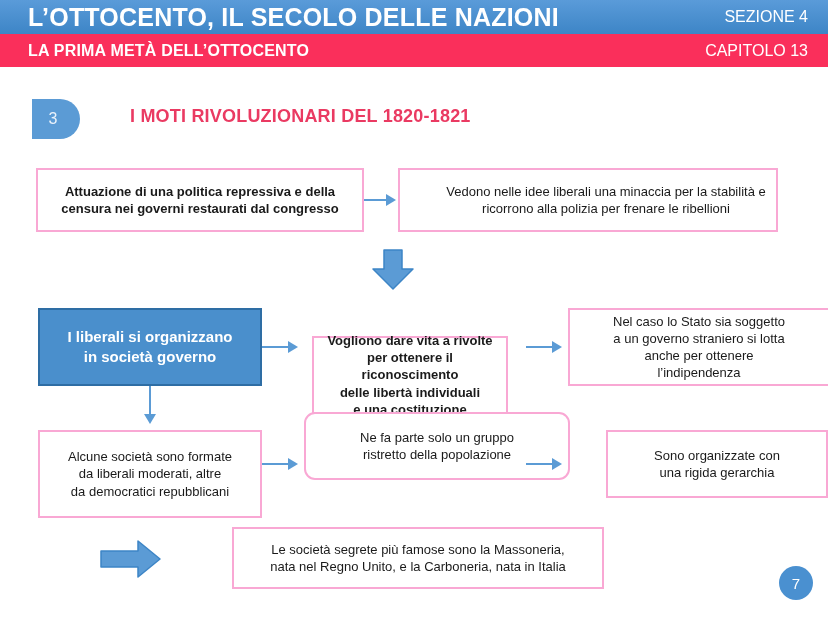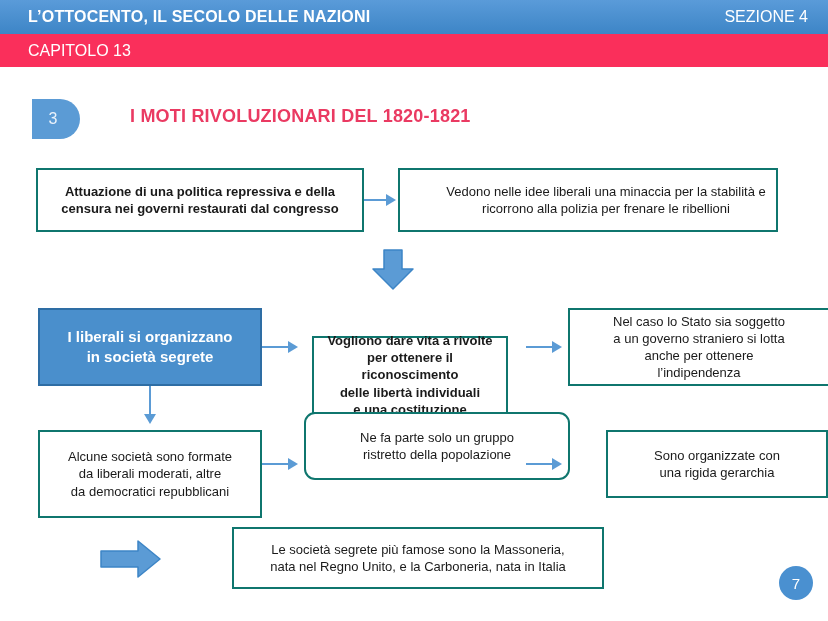--- a/index.html
+++ b/index.html
@@ -35,21 +35,21 @@
     background: #fa2f5b;
     display: flex;
     align-items: center;
     justify-content: space-between;
     box-sizing: border-box;
     padding: 0 20px 0 28px;
   }
   .bar-title-left {
     color: #ffffff;
     font-weight: bold;
-    font-size: 16px;
+    font-size: 25px;
     letter-spacing: 0.2px;
     white-space: nowrap;
   }
   .bar-title-right {
     color: #ffffff;
     font-weight: normal;
     font-size: 16px;
     white-space: nowrap;
   }
   .bar-chapter .bar-title-left { font-size: 16px; }
@@ -78,21 +78,21 @@
     color: #ea3a62;
     letter-spacing: 0.2px;
     white-space: nowrap;
     margin-left: 20px;
   }
 
   
   .fbox {
     position: absolute;
     box-sizing: border-box;
-    border: 2px solid #0f766e;
+    border: 2px solid #f9a8d4;
     background: #ffffff;
     display: flex;
     align-items: center;
     justify-content: center;
     text-align: center;
     line-height: 1.32;
     font-size: 13px;
     color: #1a1a1a;
     padding: 4px 8px;
     white-space: pre-line;
@@ -152,20 +152,21 @@
 </style>
 </head>
 <body>
 
 <div class="bar-section">
   <span class="bar-title-left">L’OTTOCENTO, IL SECOLO DELLE NAZIONI</span>
   <span class="bar-title-right">SEZIONE 4</span>
 </div>
 
 <div class="bar-chapter">
+  <span class="bar-title-left">LA PRIMA METÀ DELL’OTTOCENTO</span>
   <span class="bar-title-right">CAPITOLO 13</span>
 </div>
 
 <div class="badge-number">3</div>
 <div class="slide-heading">I MOTI RIVOLUZIONARI DEL 1820-1821</div>
 
 <div class="fbox bold" style="left:36px; top:168px; width:328px; height:64px;">Attuazione di una politica repressiva e della
 censura nei governi restaurati dal congresso</div>
 
 <div class="conn">
@@ -174,21 +175,21 @@
 </div>
 
 <div class="fbox" style="left:398px; top:168px; width:380px; height:64px;padding-left:44px;">Vedono nelle idee liberali una minaccia per la stabilità e
 ricorrono alla polizia per frenare le ribellioni</div>
 
 <svg class="block-arrow" style="left:371px; top:249px;" width="44" height="42" viewBox="0 0 44 42">
   <polygon points="13,1 31,1 31,20 42,20 22,40 2,20 13,20" fill="#5b9bd5" stroke="#3d85c6" stroke-width="1.5" stroke-linejoin="round"></polygon>
 </svg>
 
 <div class="fbox filled" style="left:38px; top:308px; width:224px; height:78px;">I liberali si organizzano
-in società segrete</div>
+in società governo</div>
 
 <div class="conn">
   <div class="conn-line-h" style="left:262px; top:346px; width:28px;"></div>
   <div class="arrowhead-r" style="left:288px; top:341px;"></div>
 </div>
 
 <div class="fbox bold" style="left:312px; top:308px; width:196px; height:78px;margin-top:28px;">Vogliono dare vita a rivolte
 per ottenere il riconoscimento
 delle libertà individuali
 e una costituzione</div>

